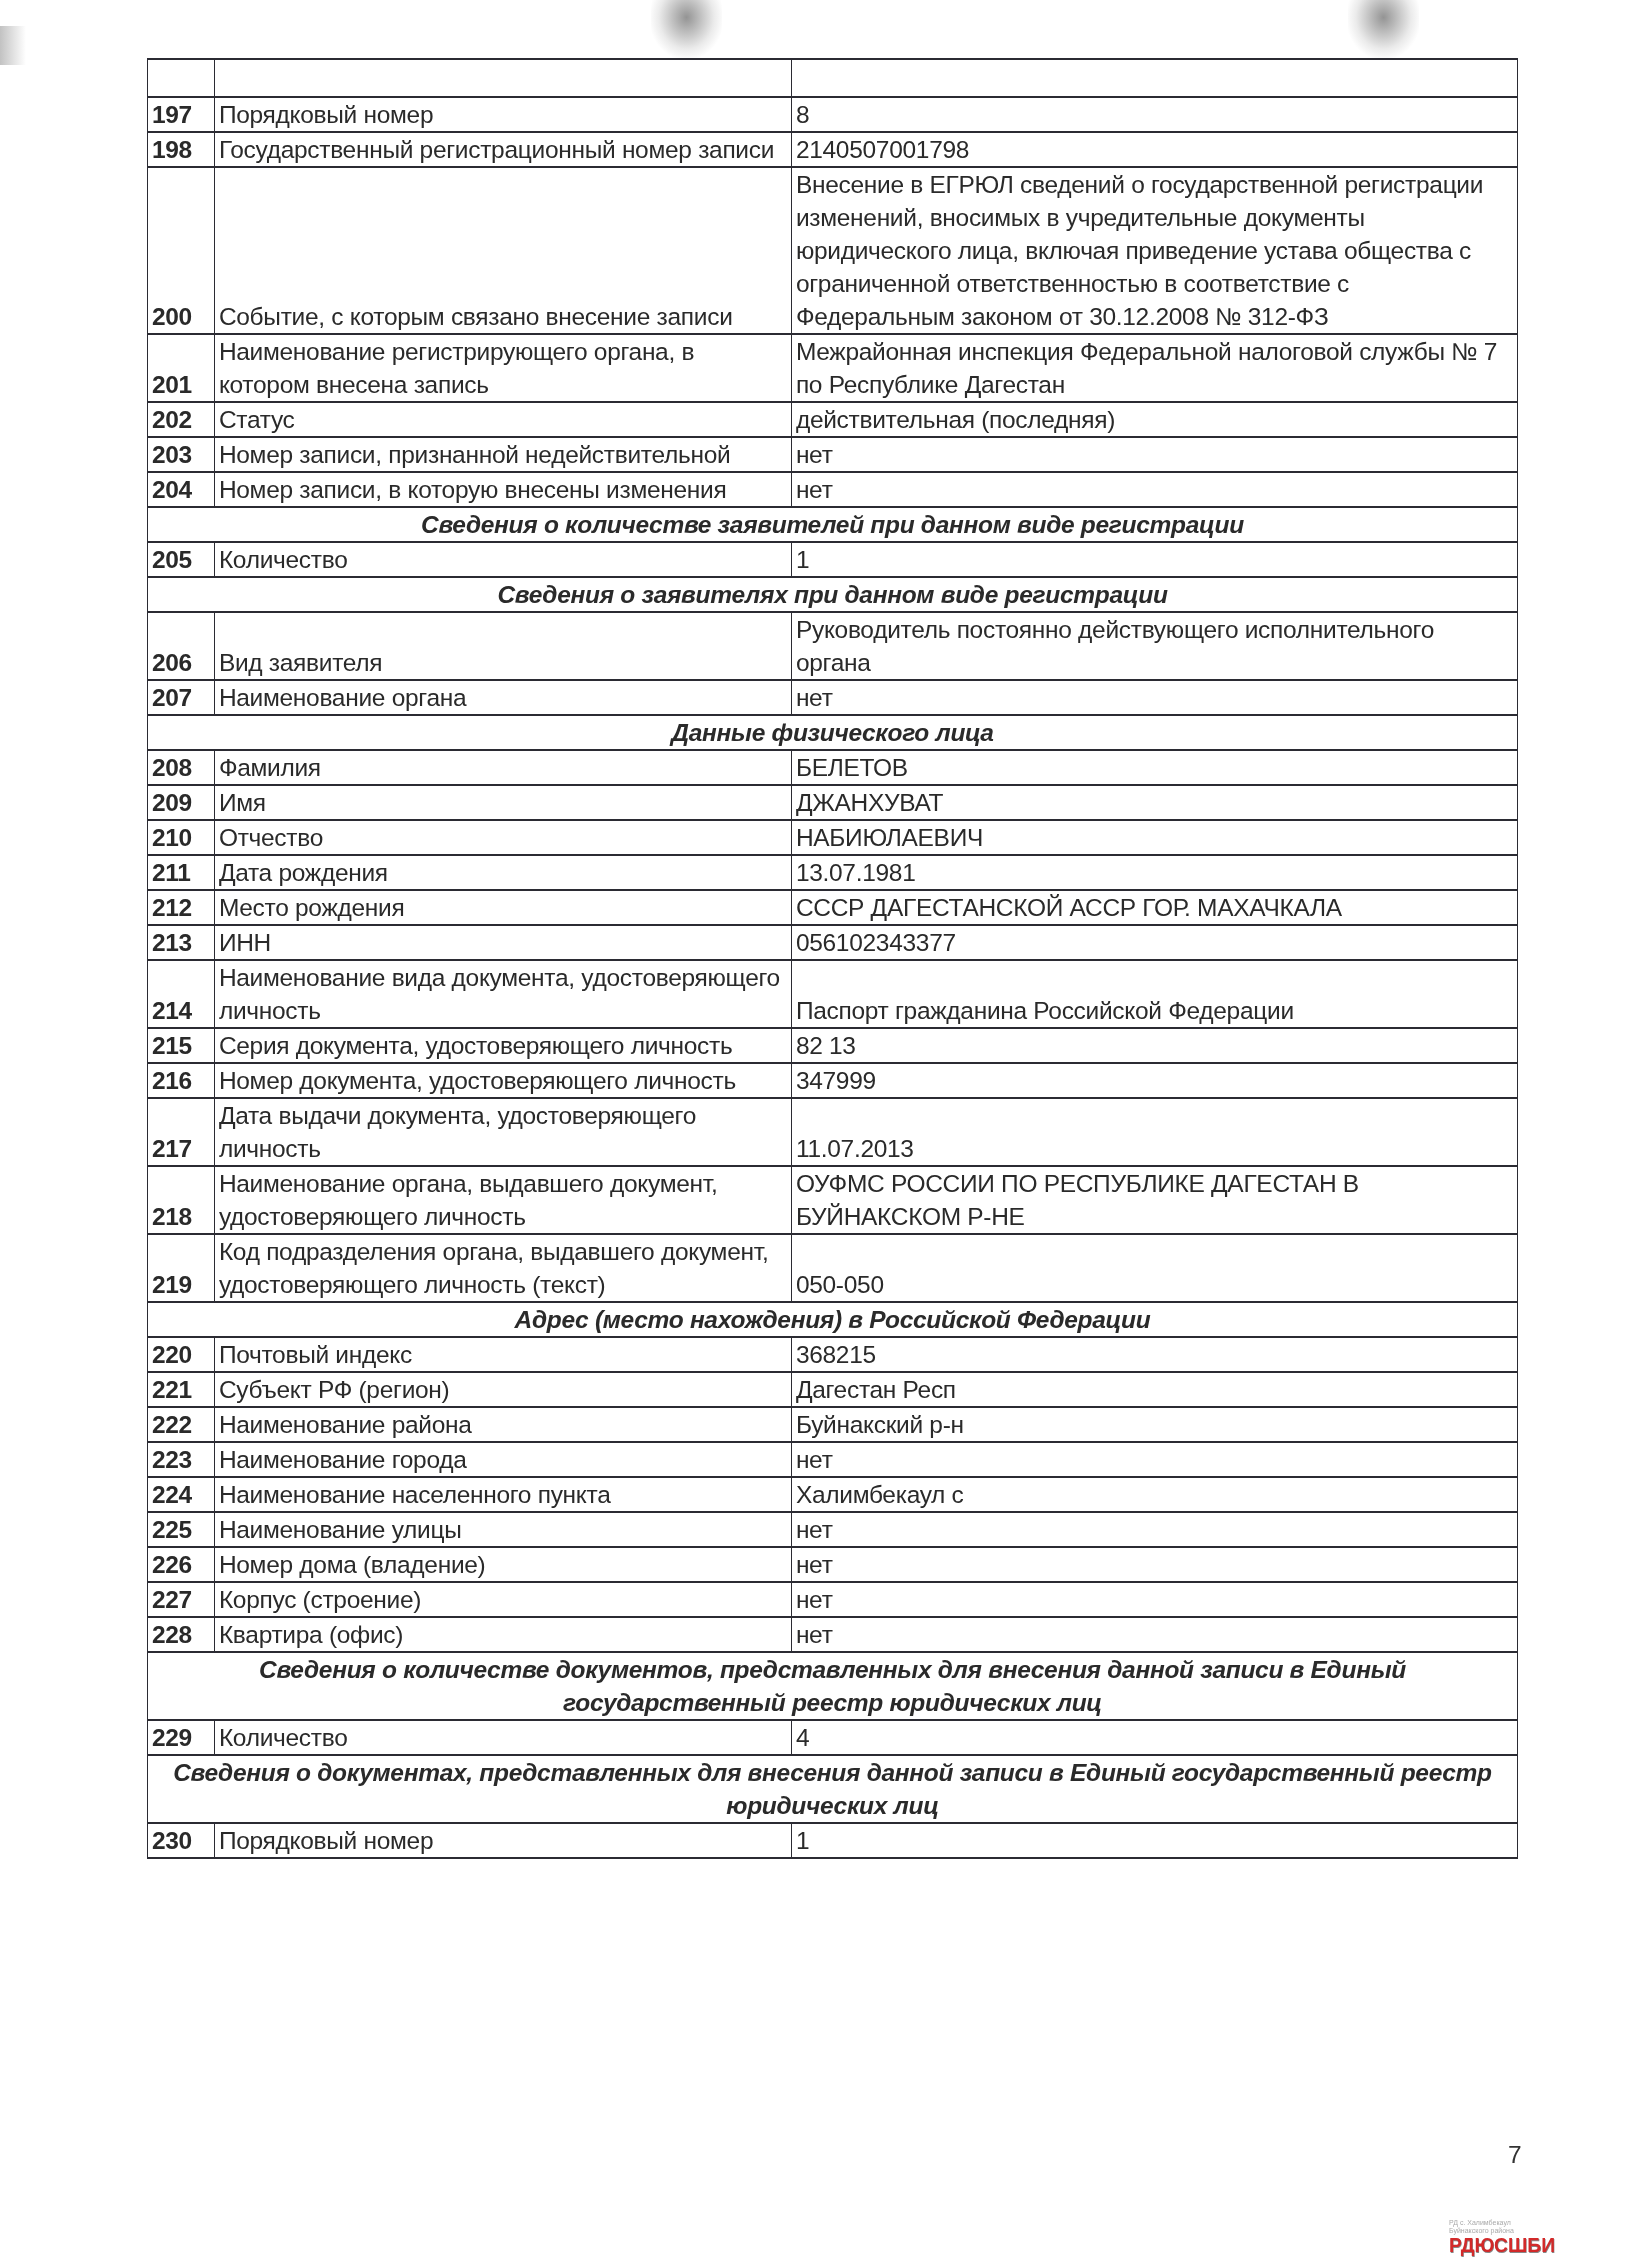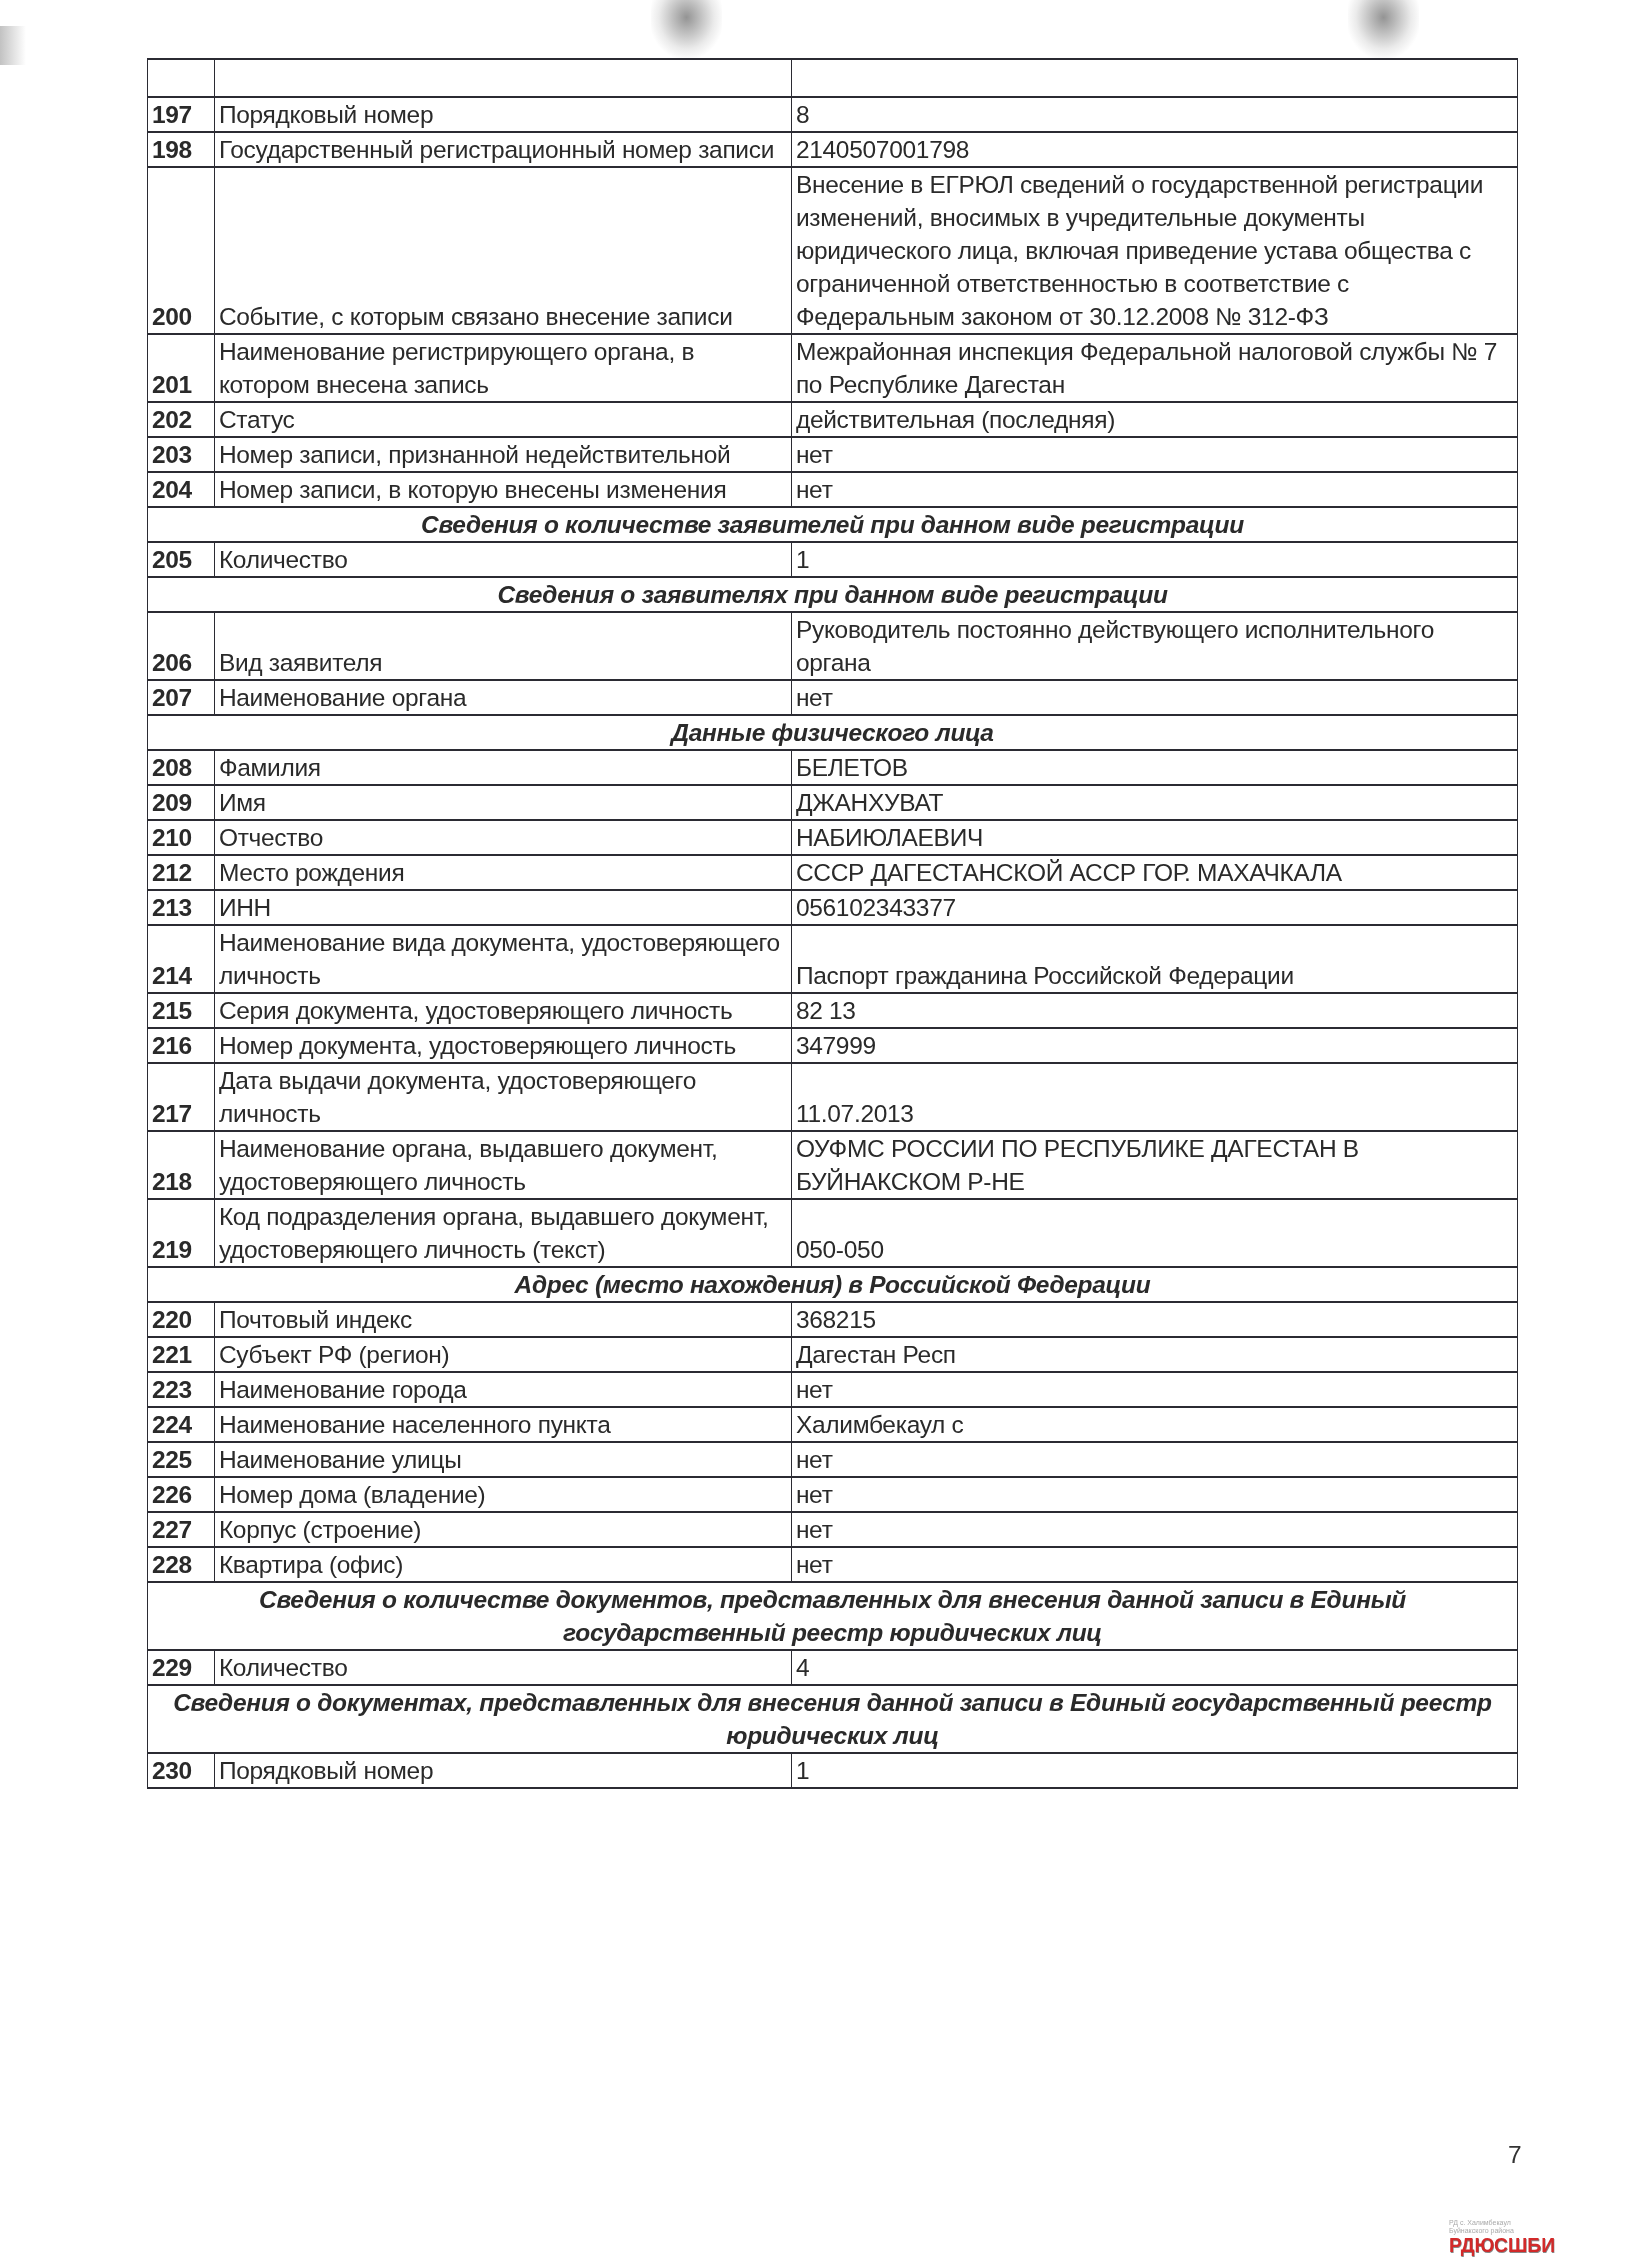--- a/index.html
+++ b/index.html
@@ -123,20 +123,25 @@
         <td class="num">209</td>
         <td class="label">Имя</td>
         <td class="value">ДЖАНХУВАТ</td>
       </tr>
       <tr class="data-row">
         <td class="num">210</td>
         <td class="label">Отчество</td>
         <td class="value">НАБИЮЛАЕВИЧ</td>
       </tr>
       <tr class="data-row">
+        <td class="num">211</td>
+        <td class="label">Дата рождения</td>
+        <td class="value">13.07.1981</td>
+      </tr>
+      <tr class="data-row">
         <td class="num">212</td>
         <td class="label">Место рождения</td>
         <td class="value">СССР ДАГЕСТАНСКОЙ АССР ГОР. МАХАЧКАЛА</td>
       </tr>
       <tr class="data-row">
         <td class="num">213</td>
         <td class="label">ИНН</td>
         <td class="value">056102343377</td>
       </tr>
       <tr class="data-row">
@@ -174,20 +179,25 @@
       </tr>
       <tr class="data-row">
         <td class="num">220</td>
         <td class="label">Почтовый индекс</td>
         <td class="value">368215</td>
       </tr>
       <tr class="data-row">
         <td class="num">221</td>
         <td class="label">Субъект РФ (регион)</td>
         <td class="value">Дагестан Респ</td>
+      </tr>
+      <tr class="data-row">
+        <td class="num">222</td>
+        <td class="label">Наименование района</td>
+        <td class="value">Буйнакский р-н</td>
       </tr>
       <tr class="data-row">
         <td class="num">223</td>
         <td class="label">Наименование города</td>
         <td class="value">нет</td>
       </tr>
       <tr class="data-row">
         <td class="num">224</td>
         <td class="label">Наименование населенного пункта</td>
         <td class="value">Халимбекаул с</td>

